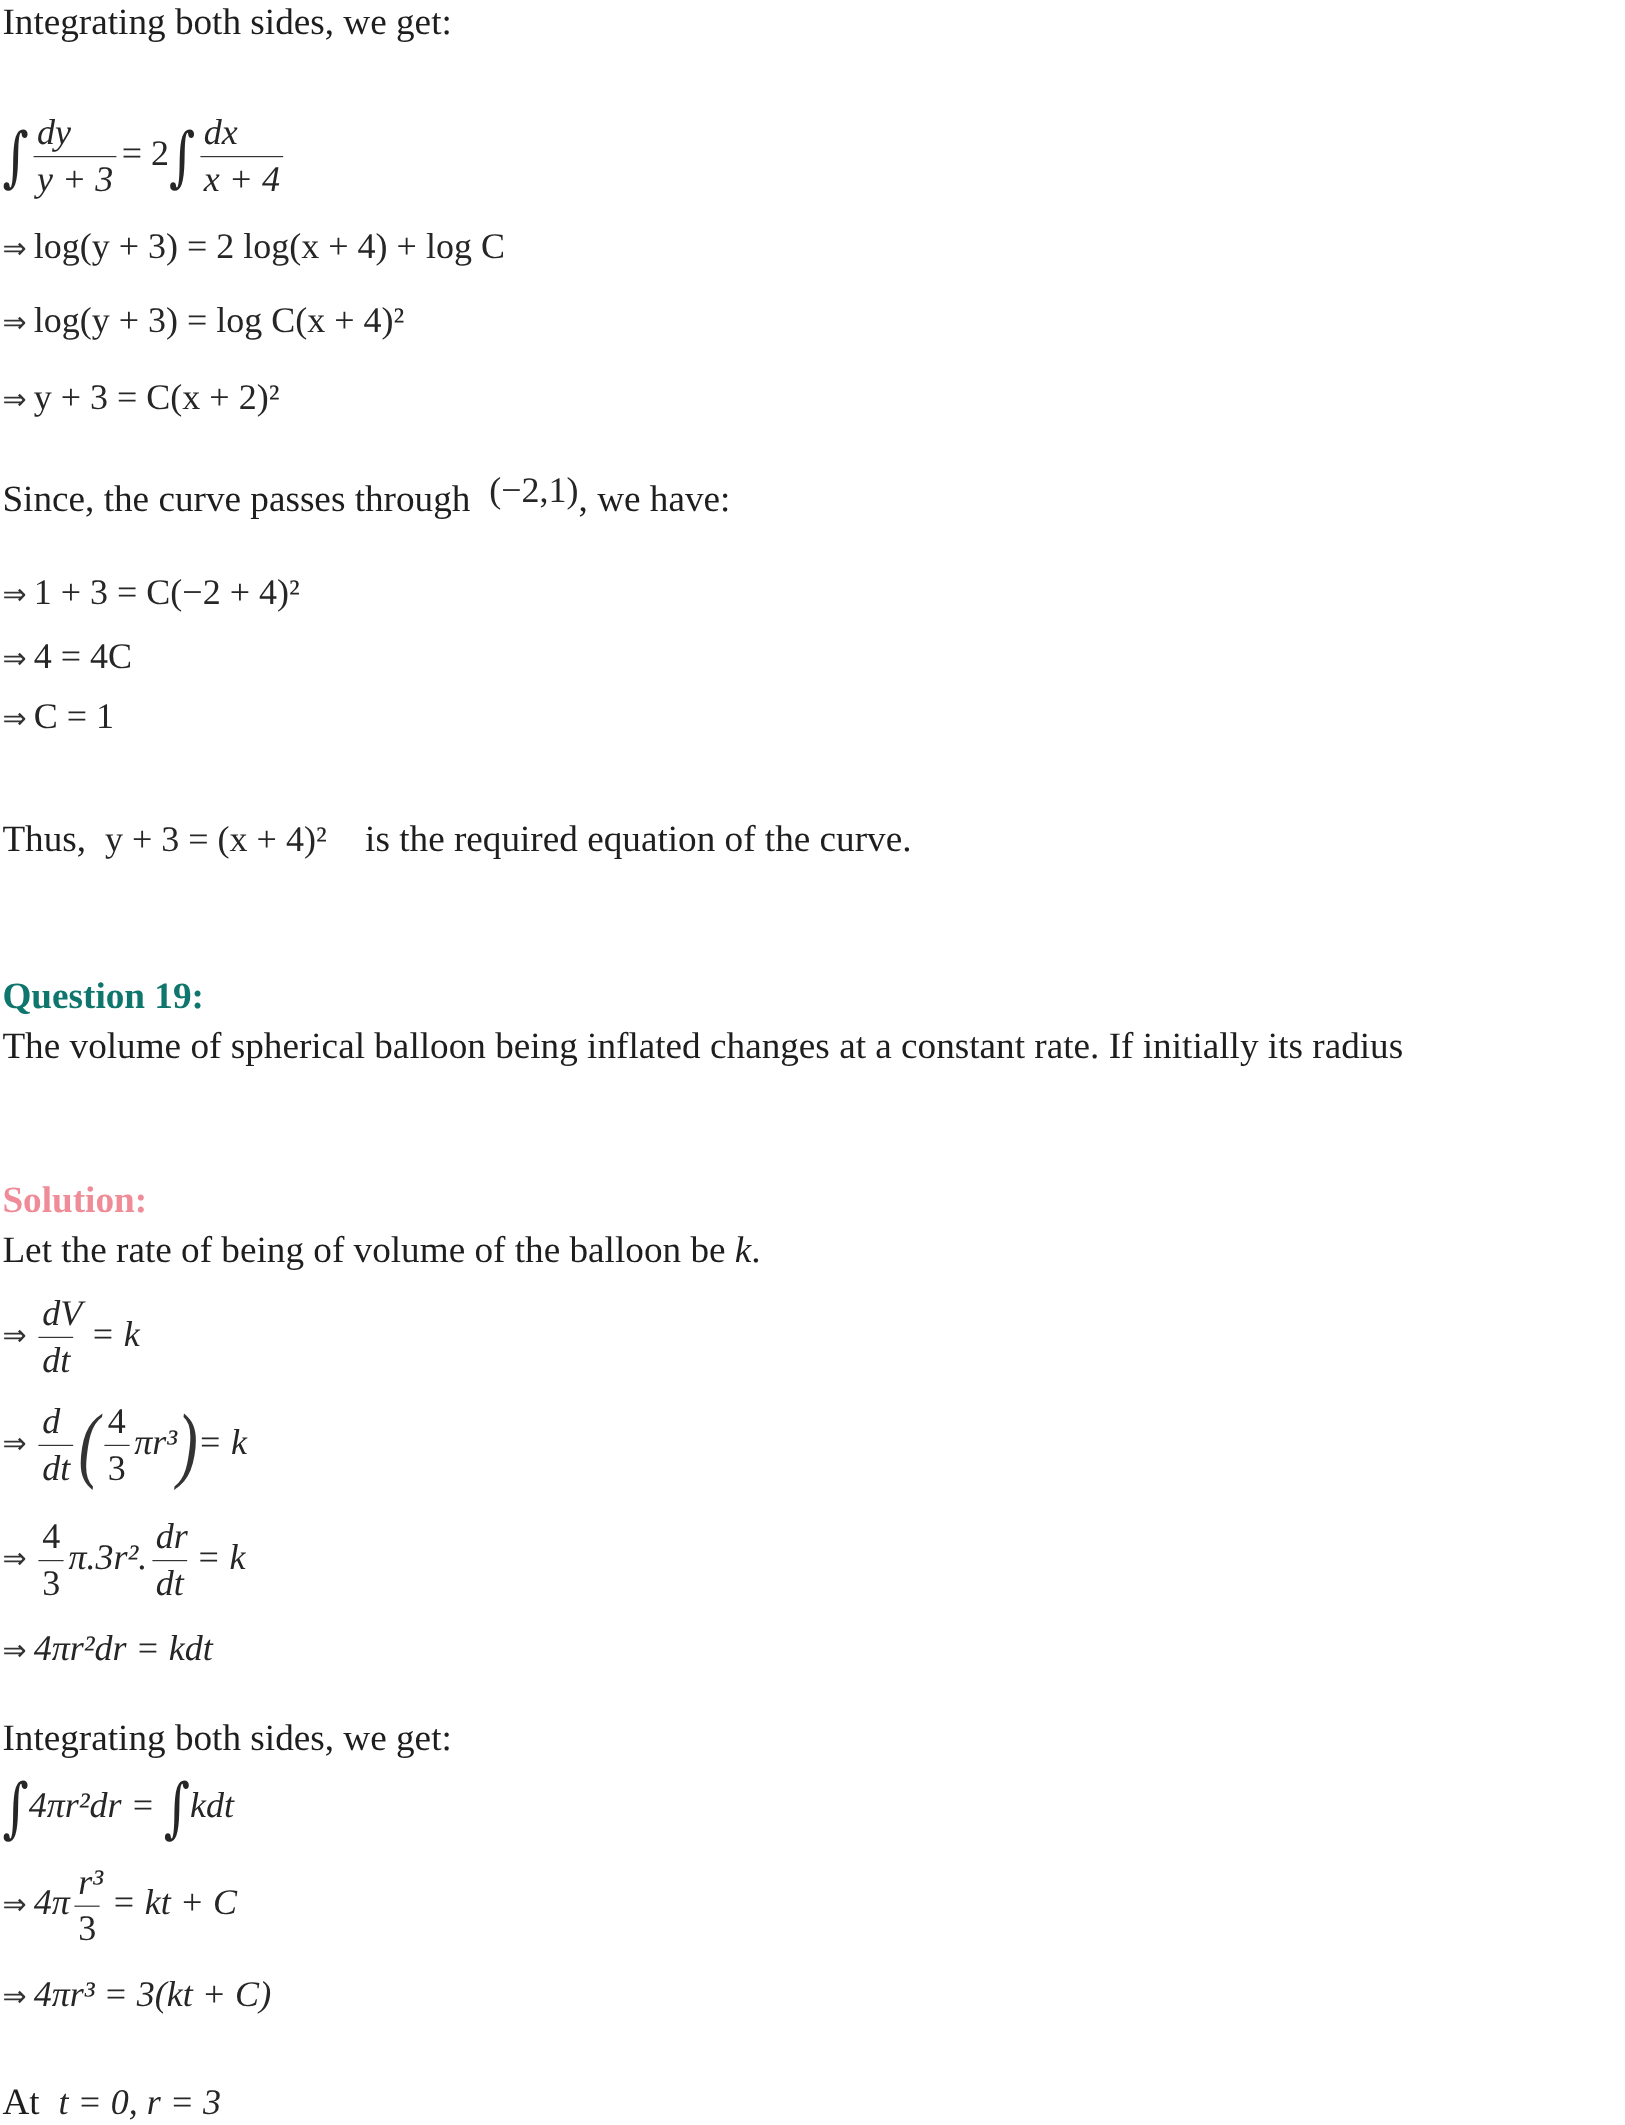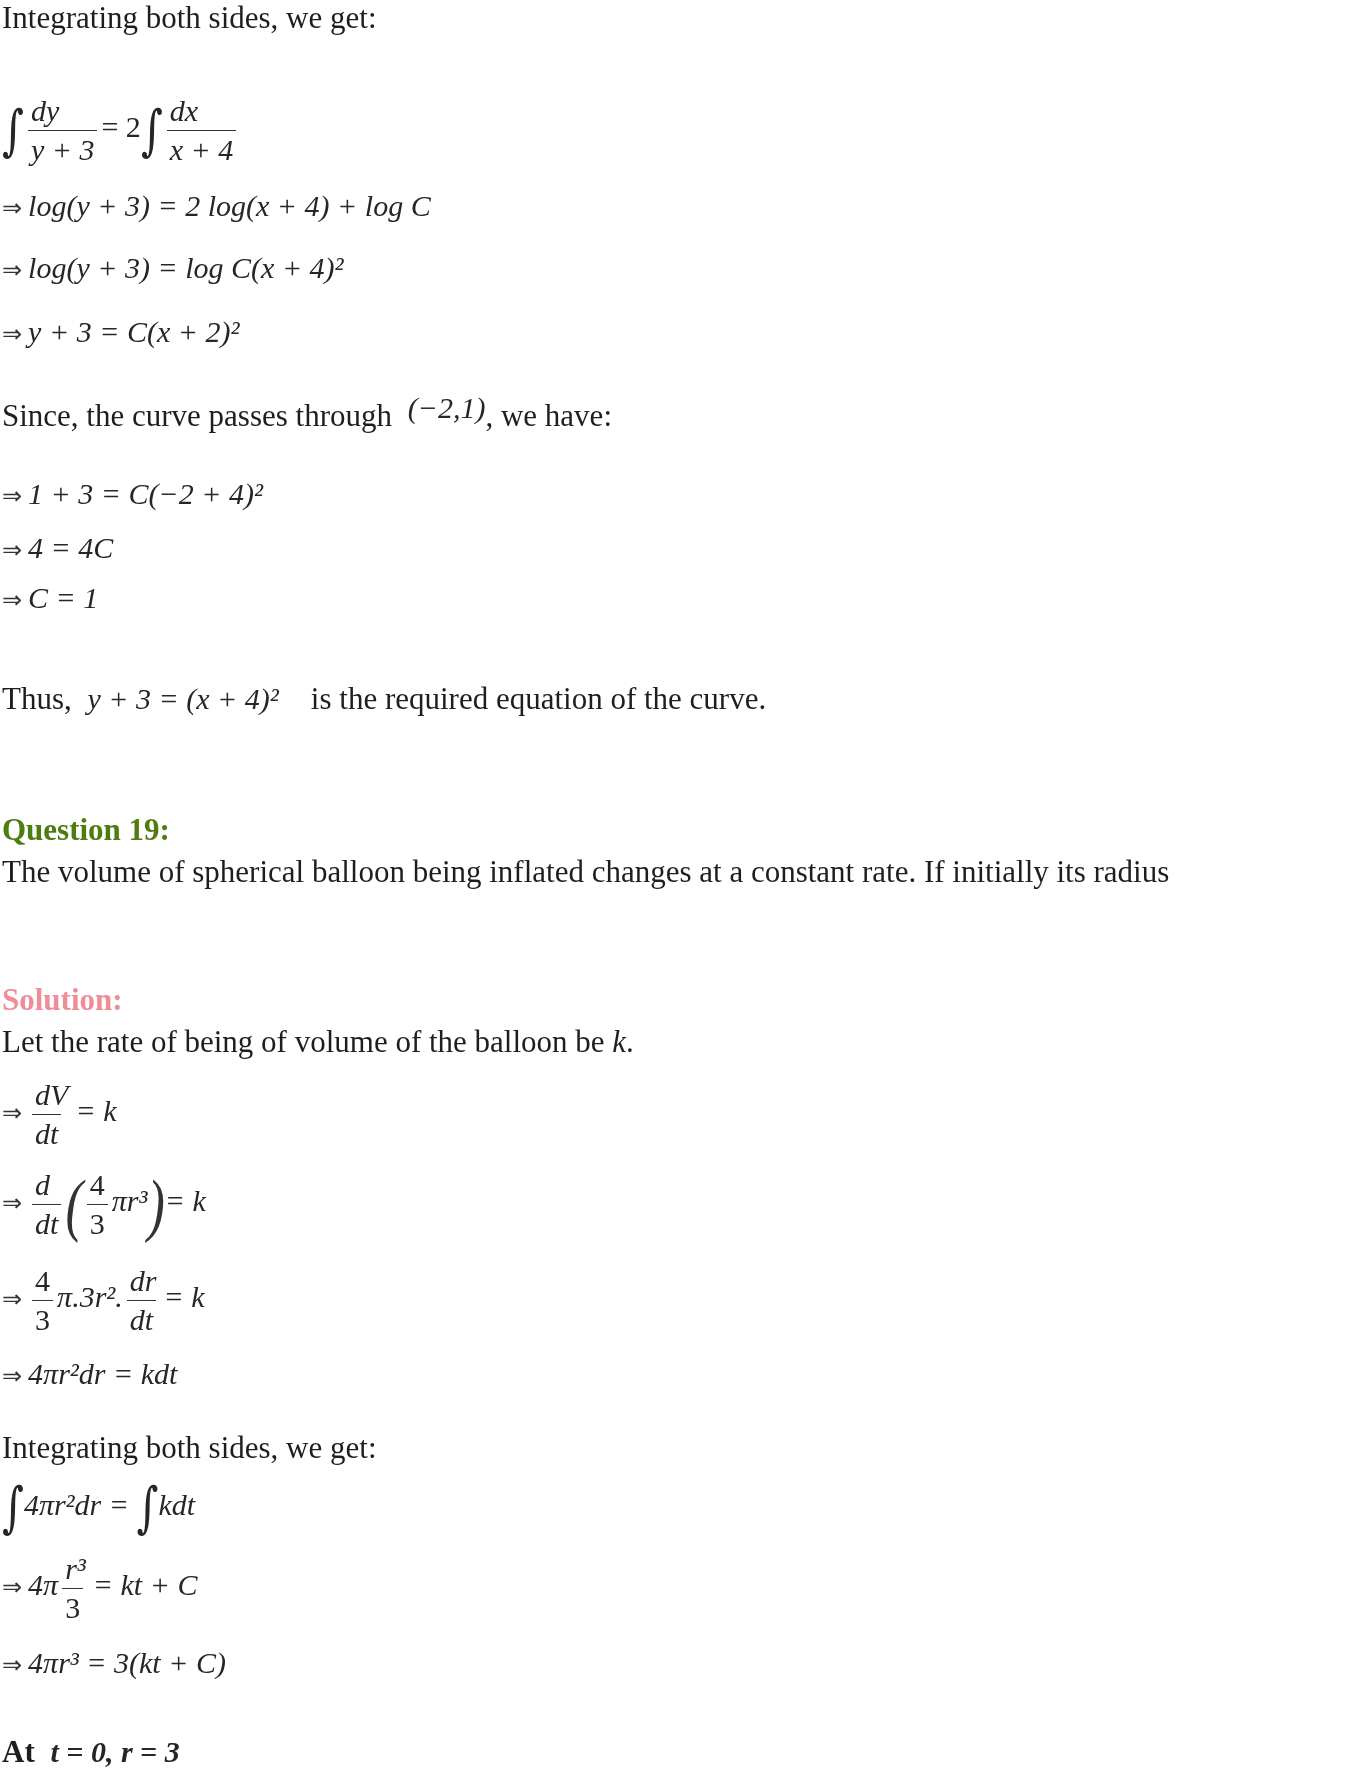--- a/index.html
+++ b/index.html
@@ -3,25 +3,25 @@
 <meta charset="utf-8">
 <style>
   html, body { margin: 0; padding: 0; background: #ffffff; }
   body {
     width: 1354px; height: 1771px; position: relative; overflow: hidden;
     font-family: "Liberation Serif", "DejaVu Serif", serif;
     color: #1e1e1e;
   }
   .line { position: absolute; left: 2px; white-space: nowrap; }
   .text { font-size: 31px; line-height: 36px; }
-  .math { font-size: 30px; line-height: 36px; color: #262626; font-style: italic; }
+  .math { font-size: 30px; line-height: 36px; color: #262626; }
   .it { font-style: italic; }
   .arrow { font-family: "DejaVu Sans", sans-serif; font-size: 24px; margin-right: 6px; color: #333; }
   .heading { font-size: 31px; font-weight: bold; line-height: 36px; }
-  .q-head { color: #4d7c0f; }
+  .q-head { color: #0f766e; }
   .s-head { color: #ef8c98; }
   .frac { display: inline-flex; flex-direction: column; align-items: flex-start; vertical-align: middle; margin: 0 4px; }
   .frac .num { padding: 0 3px; line-height: 38px; }
   .frac .den { padding: 0 3px; border-top: 1.5px solid #333; line-height: 38px; }
   .int { font-family: "DejaVu Serif", serif; font-size: 42px; vertical-align: middle; display: inline-block; transform: scaleY(1.3); }
   .big-paren { font-size: 52px; font-weight: 200; vertical-align: middle; display: inline-block; transform: scaleY(1.35); color: #333; }
   .para { position: absolute; left: 2px; font-size: 31px; line-height: 42px; width: 1352px; }
 </style>
 </head>
 <body>
@@ -119,16 +119,16 @@
   <span class="arrow" style="font-style:normal">⇒</span><span>4π</span><span class="frac">
       <span class="num">r³</span>
       <span class="den" style="font-style:normal">3</span>
     </span><span>= kt + C</span>
 </div>
 
 <div class="line math it" style="top:1645px;">
   <span class="arrow" style="font-style:normal">⇒</span><span>4πr³ = 3(kt + C)</span>
 </div>
 
-<div class="line text" style="top:1734px;font-weight:bold;">
+<div class="line text" style="top:1734px;">
   <span>At</span>
   <span class="math it" style="margin-left:8px;">t = 0, r = 3</span>
 </div>
 
 </body></html>

